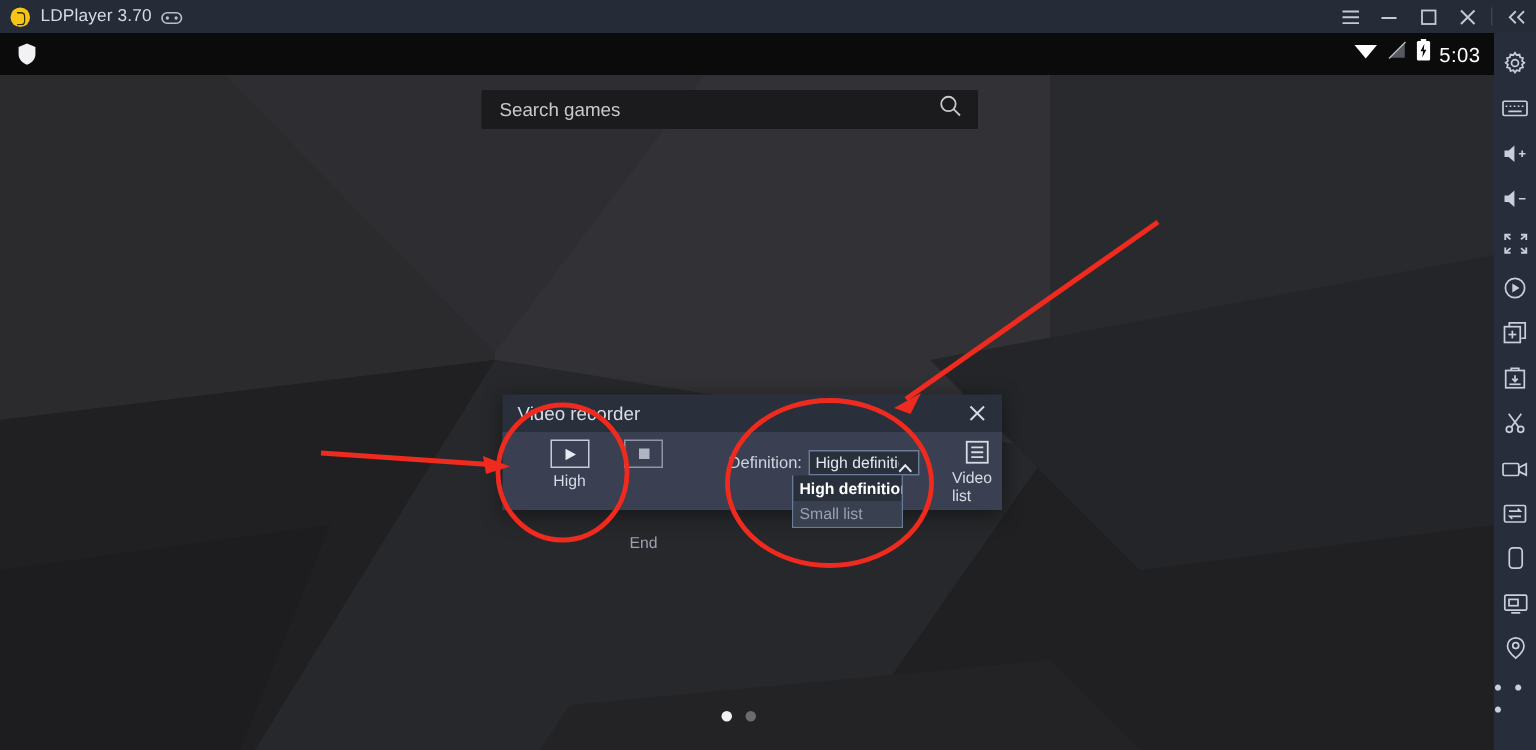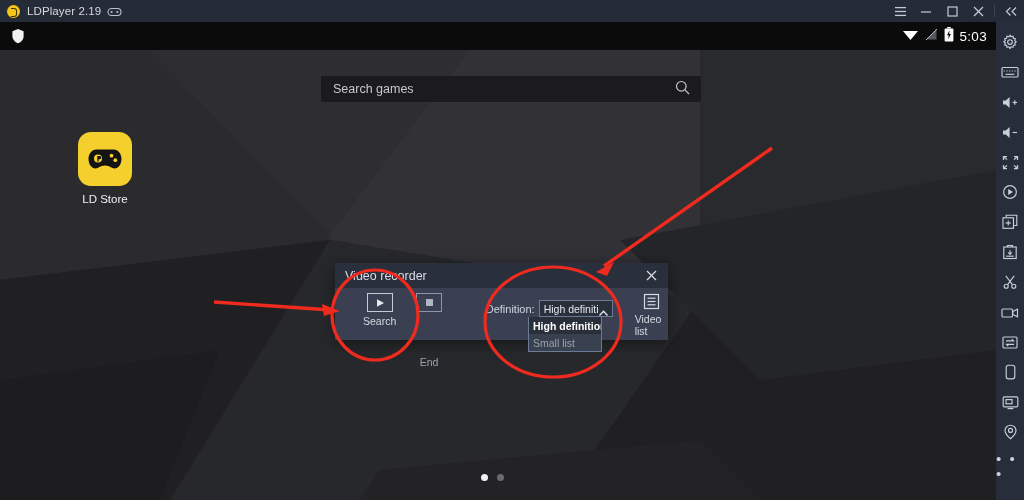--- a/index.html
+++ b/index.html
@@ -43,21 +43,21 @@
 
   
   .desktop {
     position:absolute; left:0; top:50px; width:996px; height:450px;
     background:#242427; overflow:hidden;
   }
   .facet { position:absolute; }
 
   
   .searchbar {
-    position:absolute; left:321px; top:76px; width:380px; height:26px;
+    position:absolute; left:321px; top:60px; width:331px; height:26px;
     background:#1b1b1d; display:flex; align-items:center; z-index:4;
     border-radius:1px;
   }
   .search-text { color:#c9c9cc; font-size:12.5px; margin-left:12px; }
   .search-icon { margin-left:auto; margin-right:11px; display:block; }
 
   
   .appicon { position:absolute; left:78px; top:132px; width:54px; z-index:4; text-align:center; }
   .appicon-tile {
     width:54px; height:54px; border-radius:13px; background:#f5cf2c;
@@ -138,21 +138,21 @@
   
   .annot { position:absolute; left:0; top:0; width:1024px; height:500px; z-index:9; pointer-events:none; }
 </style>
 </head>
 <body>
 
 <div id="root">
 
   <div class="titlebar">
     <div class="tb-logo"></div>
-    <span class="tb-title">LDPlayer 2.19</span>
+    <span class="tb-title">LDPlayer 3.70</span>
     <span class="tb-pad">
       <svg width="15" height="11" viewBox="0 0 15 11" fill="none" stroke="#b9c0cc" stroke-width="1.1">
         <rect x="1" y="2.5" width="13" height="7" rx="3.5"></rect>
         <circle cx="4.6" cy="6" r="1.1" fill="#b9c0cc" stroke="none"></circle>
         <circle cx="10.4" cy="6" r="1.1" fill="#b9c0cc" stroke="none"></circle>
       </svg>
     </span>
 
     <div class="tb-right">
       <div class="tb-btn">
@@ -236,33 +236,20 @@
   <div class="searchbar">
     <span class="search-text">Search games</span>
     <span class="search-icon">
       <svg width="15" height="15" viewBox="0 0 15 15" fill="none" stroke="#c9c9cc" stroke-width="1.2">
         <circle cx="6.3" cy="6.3" r="4.8"></circle>
           <line x1="9.9" y1="9.9" x2="14" y2="14"></line>
       </svg>
     </span>
   </div>
 
-  <div class="appicon">
-    <div class="appicon-tile">
-      <svg width="36" height="24" viewBox="0 0 36 24">
-        <path d="M9.5 2.5 H26.5 C31.5 2.5 34.5 7 34.5 12 C34.5 17 31.5 21.5 27.5 21.5 C24.5 21.5 23 18.5 18 18.5 C13 18.5 11.5 21.5 8.5 21.5 C4.5 21.5 1.5 17 1.5 12 C1.5 7 4.5 2.5 9.5 2.5 Z" fill="#141414"></path>
-        <circle cx="11" cy="11.5" r="4" fill="#f5cf2c"></circle>
-        <path d="M11 9 h1.6 a1.6 1.6 0 0 1 0 3.2 H11 z" fill="#141414"></path>
-        <line x1="11" y1="9" x2="11" y2="14.5" stroke="#141414" stroke-width="1.4"></line>
-        <circle cx="24.5" cy="8.7" r="1.9" fill="#f5cf2c"></circle>
-        <circle cx="28.3" cy="13.2" r="1.9" fill="#f5cf2c"></circle>
-      </svg>
-    </div>
-    <div class="appicon-label">LD Store</div>
-  </div>
 
   <div class="dots">
     <span class="dot on"></span>
     <span class="dot off"></span>
   </div>
 
   <div class="dialog">
     <div class="dlg-head">
       <span class="dlg-title">Video recorder</span>
       <span class="dlg-close">
@@ -274,21 +261,21 @@
     </div>
 
     <div class="dlg-body">
 
       <div class="rec-btn">
         <div class="rec-box">
           <svg width="10" height="10" viewBox="0 0 10 10">
               <polygon points="2,1.2 9,5 2,8.8" fill="#e6eaf1"></polygon>
             </svg>
         </div>
-        <div class="rec-label">Search</div>
+        <div class="rec-label">High</div>
       </div>
 
       <div class="rec-btn" style="margin-left:16px">
         <div class="rec-box plain">
           <svg width="9" height="9" viewBox="0 0 9 9">
               <rect x="1" y="1" width="7" height="7" fill="#aeb6c4"></rect>
             </svg>
         </div>
         <div class="rec-label dim">End</div>
       </div>

